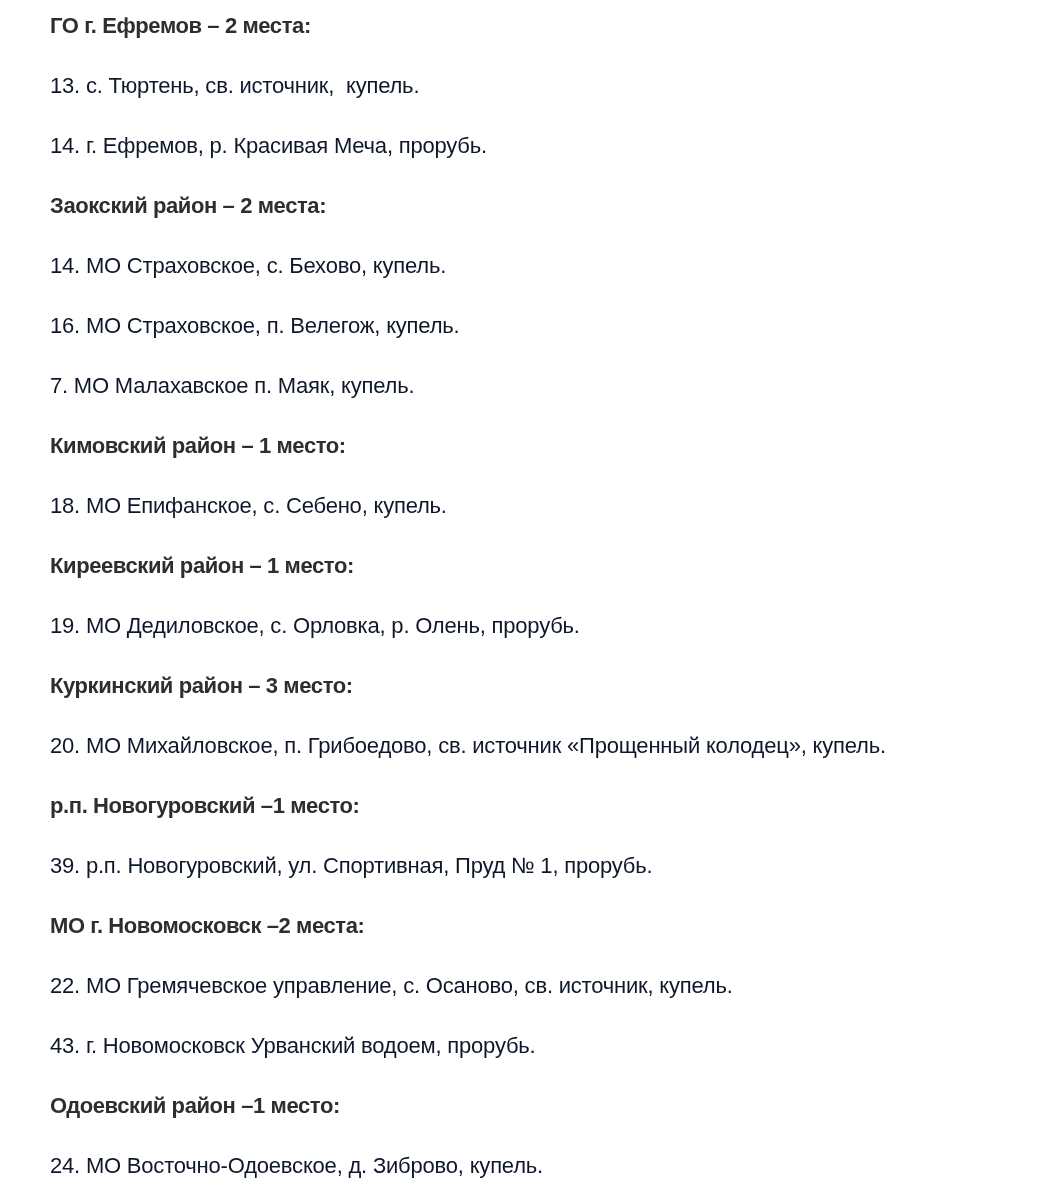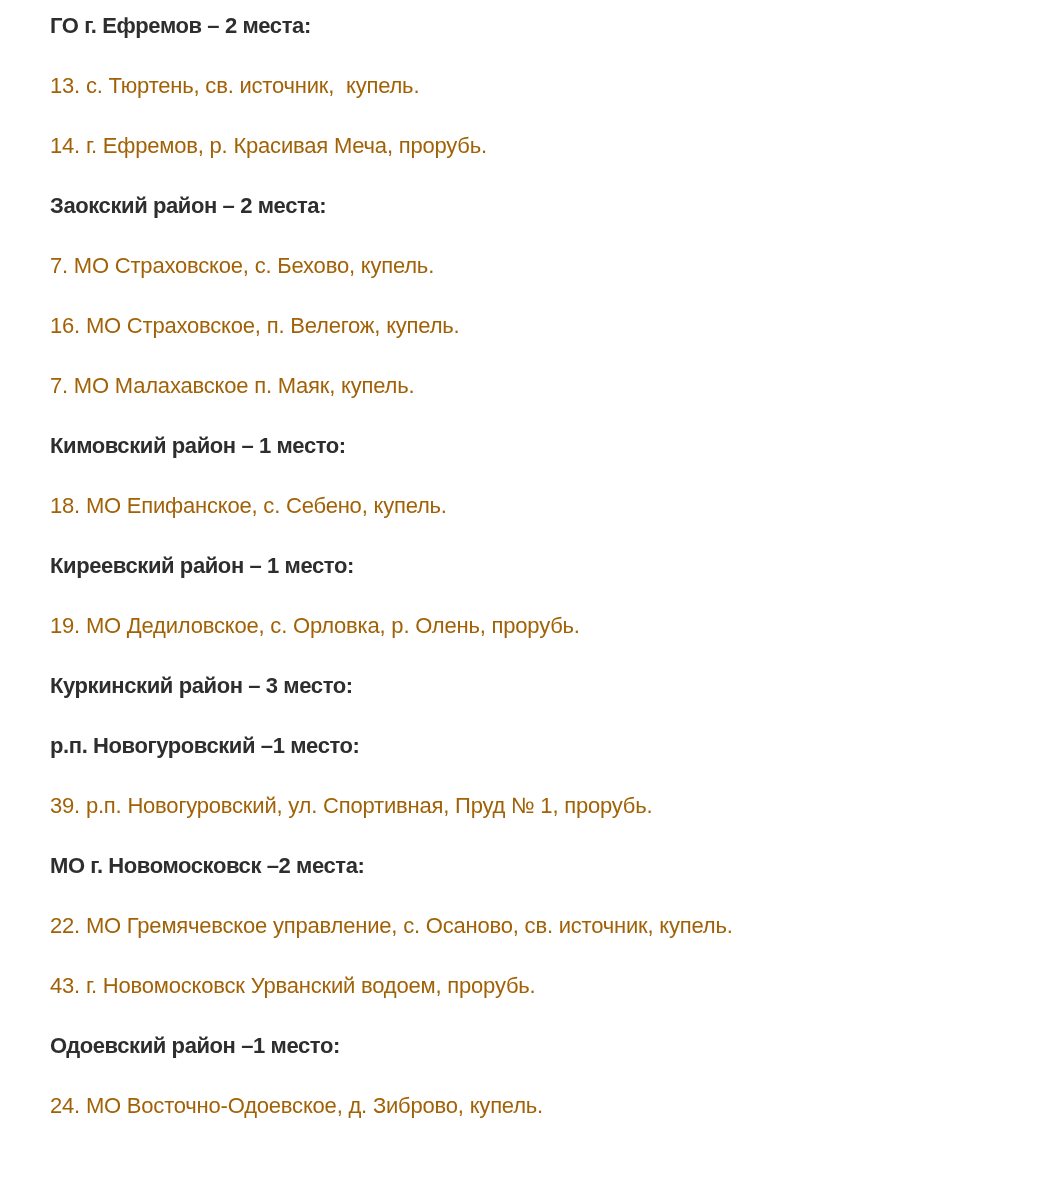--- a/index.html
+++ b/index.html
@@ -17,44 +17,45 @@
     padding: 0 40px 0 50px;
     margin-top: -4px;
   }
   .line {
     height: 60px;
     display: flex;
     align-items: center;
     white-space: pre;
     font-size: 22px;
     letter-spacing: -0.2px;
-    color: #a16207;
+    color: #0f172a;
   }
   .line.heading {
     font-weight: 700;
     color: #2e2e2e;
     letter-spacing: -0.4px;
   }
 </style>
 </head>
 <body>
 
 <div class="doc">
   <div class="line heading">ГО г. Ефремов – 2 места:</div>
   <div class="line">13. с. Тюртень, св. источник,  купель.</div>
   <div class="line">14. г. Ефремов, р. Красивая Меча, прорубь.</div>
   <div class="line heading">Заокский район – 2 места:</div>
-  <div class="line">7. МО Страховское, с. Бехово, купель.</div>
+  <div class="line">14. МО Страховское, с. Бехово, купель.</div>
   <div class="line">16. МО Страховское, п. Велегож, купель.</div>
   <div class="line">7. МО Малахавское п. Маяк, купель.</div>
   <div class="line heading">Кимовский район – 1 место:</div>
   <div class="line">18. МО Епифанское, с. Себено, купель.</div>
   <div class="line heading">Киреевский район – 1 место:</div>
   <div class="line">19. МО Дедиловское, с. Орловка, р. Олень, прорубь.</div>
   <div class="line heading">Куркинский район – 3 место:</div>
+  <div class="line">20. МО Михайловское, п. Грибоедово, св. источник «Прощенный колодец», купель.</div>
   <div class="line heading">р.п. Новогуровский –1 место:</div>
   <div class="line">39. р.п. Новогуровский, ул. Спортивная, Пруд № 1, прорубь.</div>
   <div class="line heading">МО г. Новомосковск –2 места:</div>
   <div class="line">22. МО Гремячевское управление, с. Осаново, св. источник, купель.</div>
   <div class="line">43. г. Новомосковск Урванский водоем, прорубь.</div>
   <div class="line heading">Одоевский район –1 место:</div>
   <div class="line">24. МО Восточно-Одоевское, д. Зиброво, купель.</div>
 </div>
 
 </body></html>

